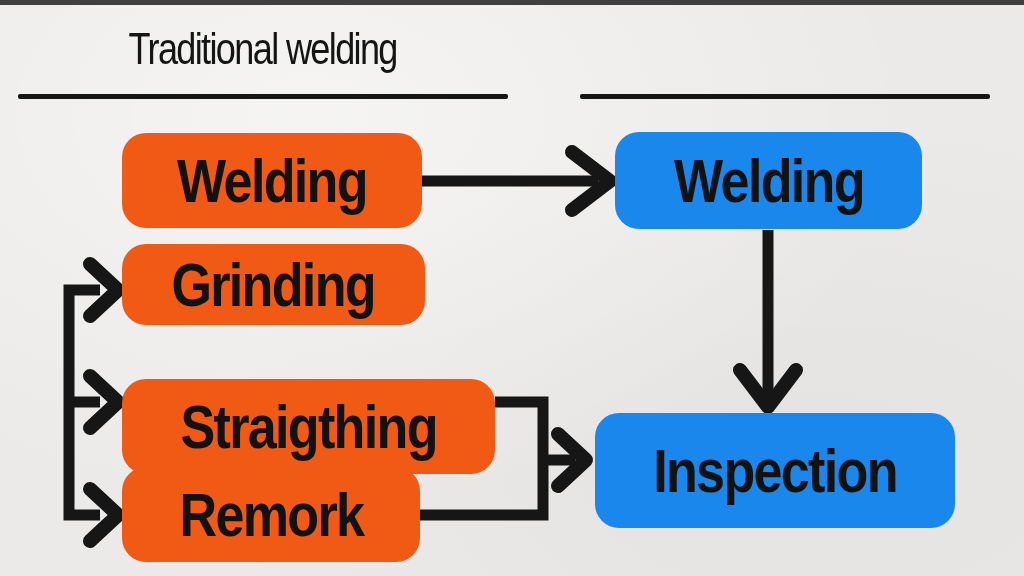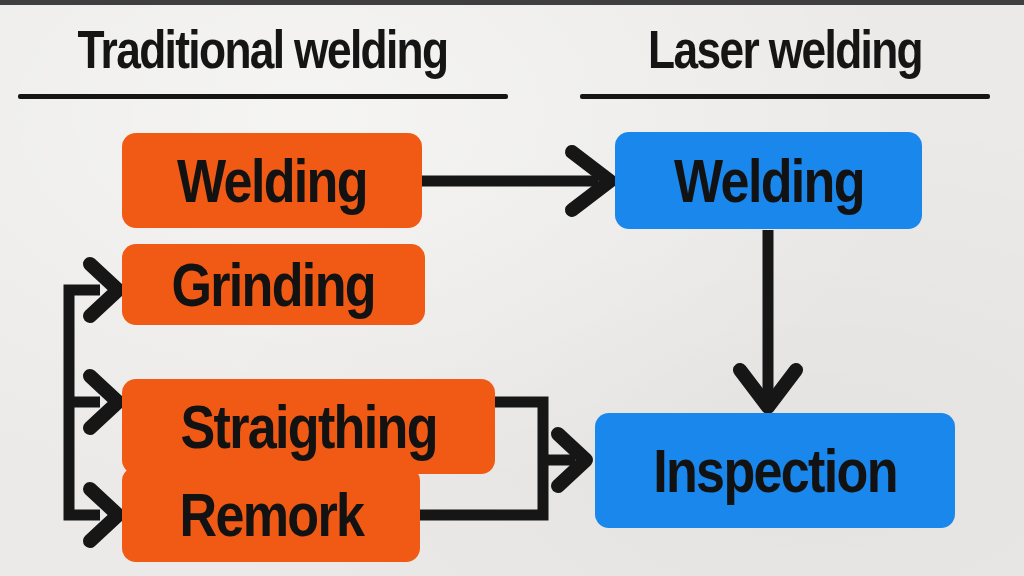--- a/index.html
+++ b/index.html
@@ -29,22 +29,22 @@
     background: #3f3f3f;
   }
   .col-header {
     position: absolute;
     top: 10px;
     height: 78px;
     display: flex;
     align-items: center;
     justify-content: center;
     color: #151515;
-    font-size: 54px;
-    font-weight: 700;
+    font-size: 44px;
+    font-weight: 400;
     white-space: nowrap;
   }
   .col-header .condensed {
     display: inline-block;
     transform: scaleX(0.82);
     letter-spacing: -2px;
   }
   .header-trad { left: 18px;  width: 490px; }
   .header-laser { left: 580px; width: 410px; }
   .header-underline {
@@ -52,21 +52,21 @@
     top: 94px;
     height: 5px;
     background: #151515;
     border-radius: 2px;
   }
   .underline-trad { left: 18px;  width: 490px; }
   .underline-laser { left: 580px; width: 410px; }
 
   .node {
     position: absolute;
-    border-radius: 14px;
+    border-radius: 24px;
     display: flex;
     align-items: center;
     justify-content: center;
     color: #121212;
     font-size: 62px;
     font-weight: 700;
     white-space: nowrap;
   }
   .node .condensed {
     display: inline-block;
@@ -101,23 +101,20 @@
 </head>
 <body>
 
 <div class="canvas">
 
   <div class="top-bar"></div>
 
   <div class="col-header header-trad">
     <span class="condensed">Traditional welding</span>
   </div>
-  <div class="col-header header-laser">
-    <span class="condensed">Laser welding</span>
-  </div>
   <div class="header-underline underline-trad"></div>
   <div class="header-underline underline-laser"></div>
 
   <svg class="connectors" viewBox="0 0 1024 576">
 
     <path d="M422,181 H598"></path>
     <path class="head" d="M572,152 L610,181 L572,210"></path>
 
     <path d="M768,230 V396"></path>
     <path class="head" d="M740,370 L768,407 L796,370"></path>

